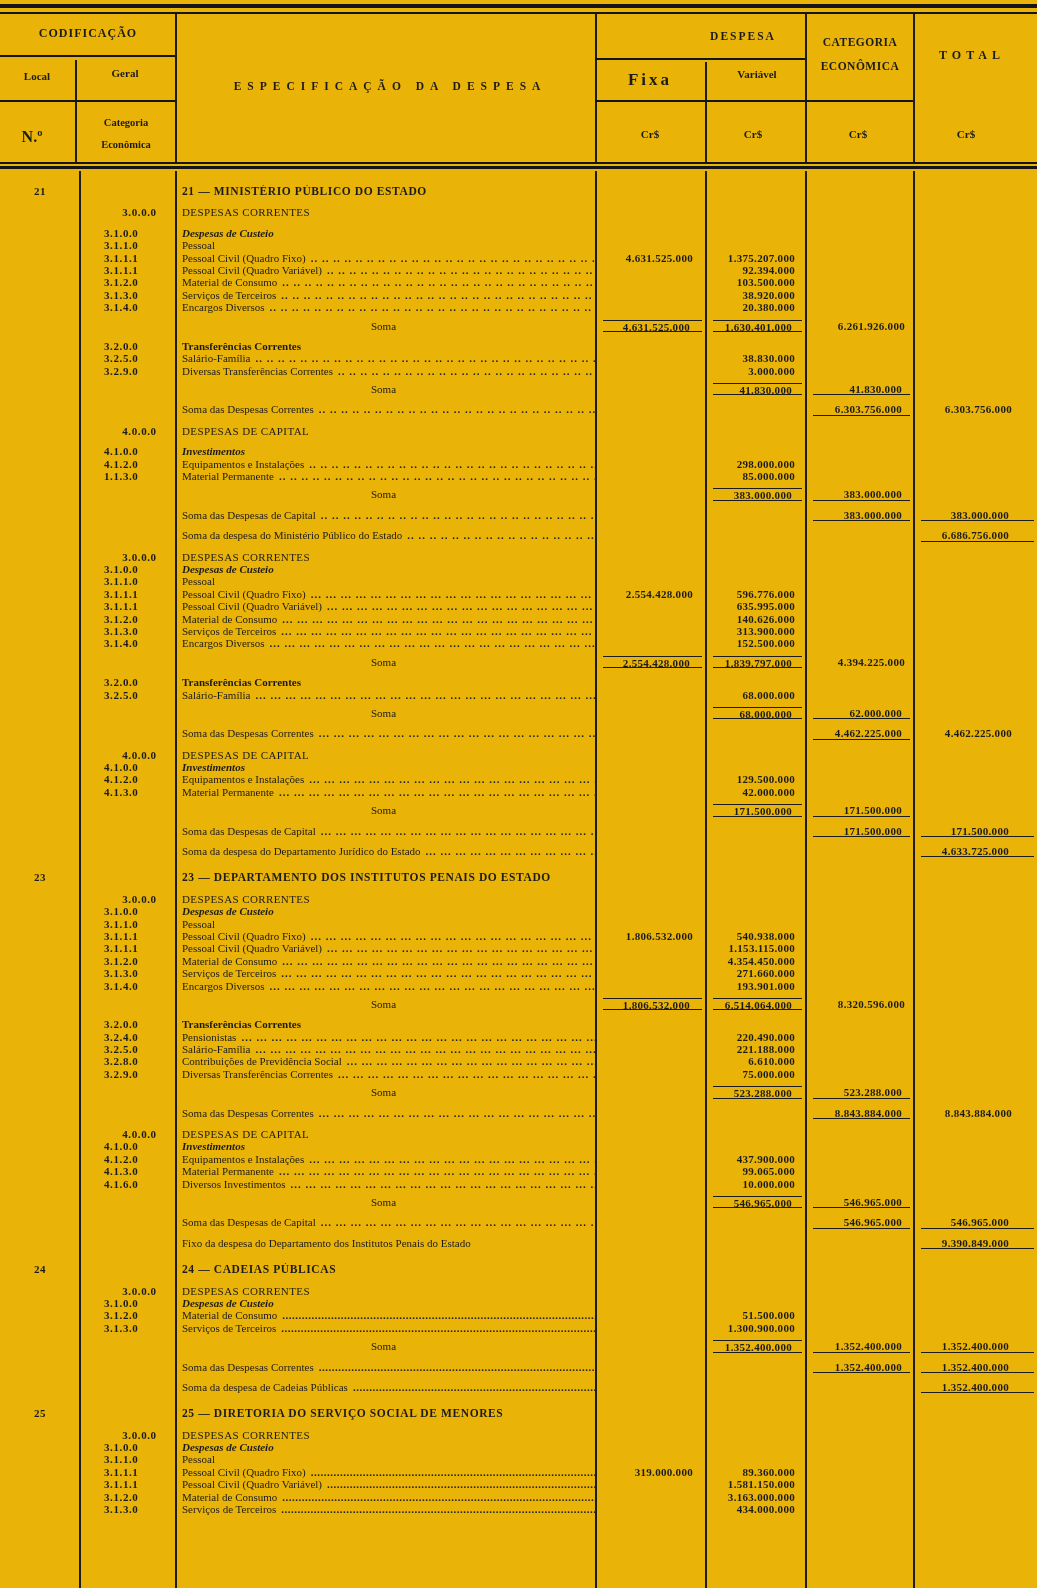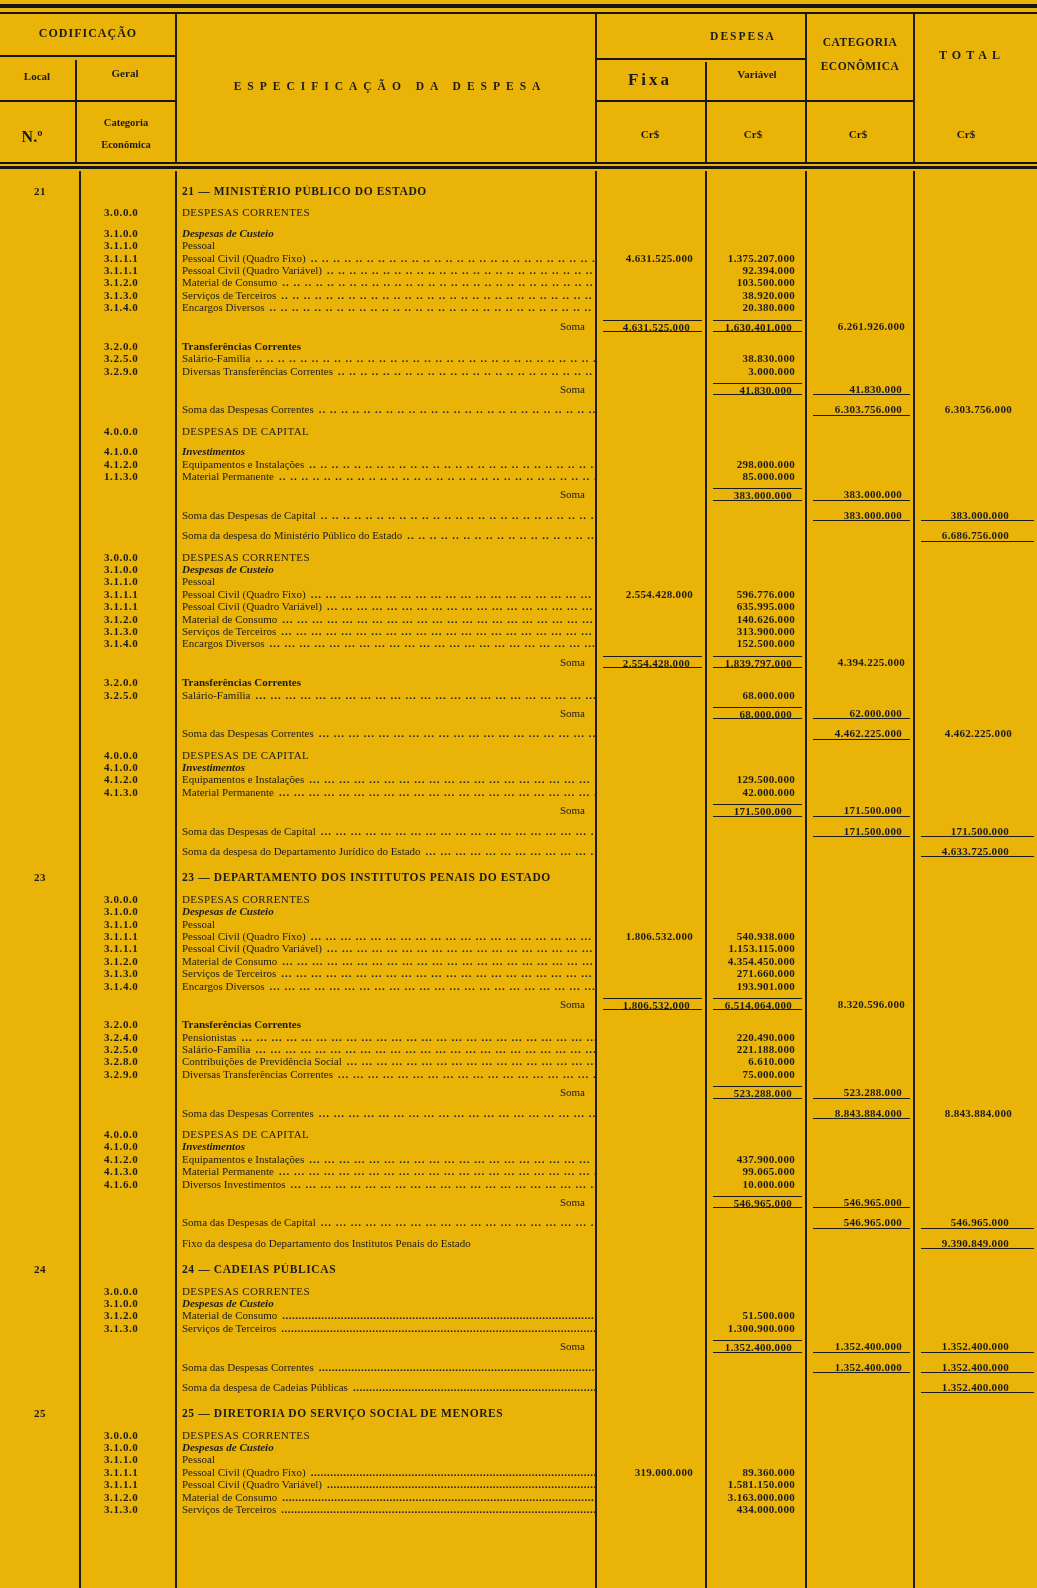--- a/index.html
+++ b/index.html
@@ -16,30 +16,30 @@
   
   .hline{position:absolute;background:#151515;}
   .vline{position:absolute;background:#1d1d1d;width:2px;}
   .hdr-label{position:absolute;font-weight:700;white-space:nowrap;}
   .hdr-center{transform:translateX(-50%);}
   
   #rows{position:absolute;left:0;top:171px;width:1037px;height:1417px;overflow:hidden;}
   .row{display:grid;grid-template-columns:80px 95px 420px 110px 100px 108px 124px;
        height:12.4px;line-height:12.2px;font-size:11px;}
   .row.section{margin-top:14px;}
-  .row.major{margin-top:9px;}
+  .row.major{margin-top:9px;text-align:center;}
   .row.group{margin-top:8px;}
   .row.soma{margin-top:6px;margin-bottom:3px;}
   .row.sumline{margin-top:8px;}
   .row.grand{margin-top:8px;}
   .c{overflow:hidden;}
   .c-local{text-align:center;font-weight:700;letter-spacing:.5px;}
   .c-geral{padding-left:24px;font-weight:700;letter-spacing:.6px;}
   .c-spec{display:flex;align-items:baseline;padding-left:7px;gap:5px;}
-  .row.soma .c-spec{justify-content:flex-end;padding-right:10px;}
+  .row.soma .c-spec{justify-content:center;padding-right:10px;}
   .spec-text{white-space:nowrap;}
   .st-b{font-weight:700;}
   .st-bi{font-weight:700;font-style:italic;}
   .row.section .spec-text{font-weight:700;font-size:11.5px;letter-spacing:.6px;}
   .row.major .spec-text{letter-spacing:.4px;}
   .leader{flex:1 1 auto;white-space:nowrap;overflow:hidden;font-weight:700;color:#222;padding-right:3px;}
   .leader.ld-p,.leader.ld-t{letter-spacing:1px;}
   .leader.ld-d{letter-spacing:.5px;}
   .c-num{text-align:right;font-weight:700;letter-spacing:.3px;white-space:nowrap;}
   .c-fixa{padding-right:12px;}

